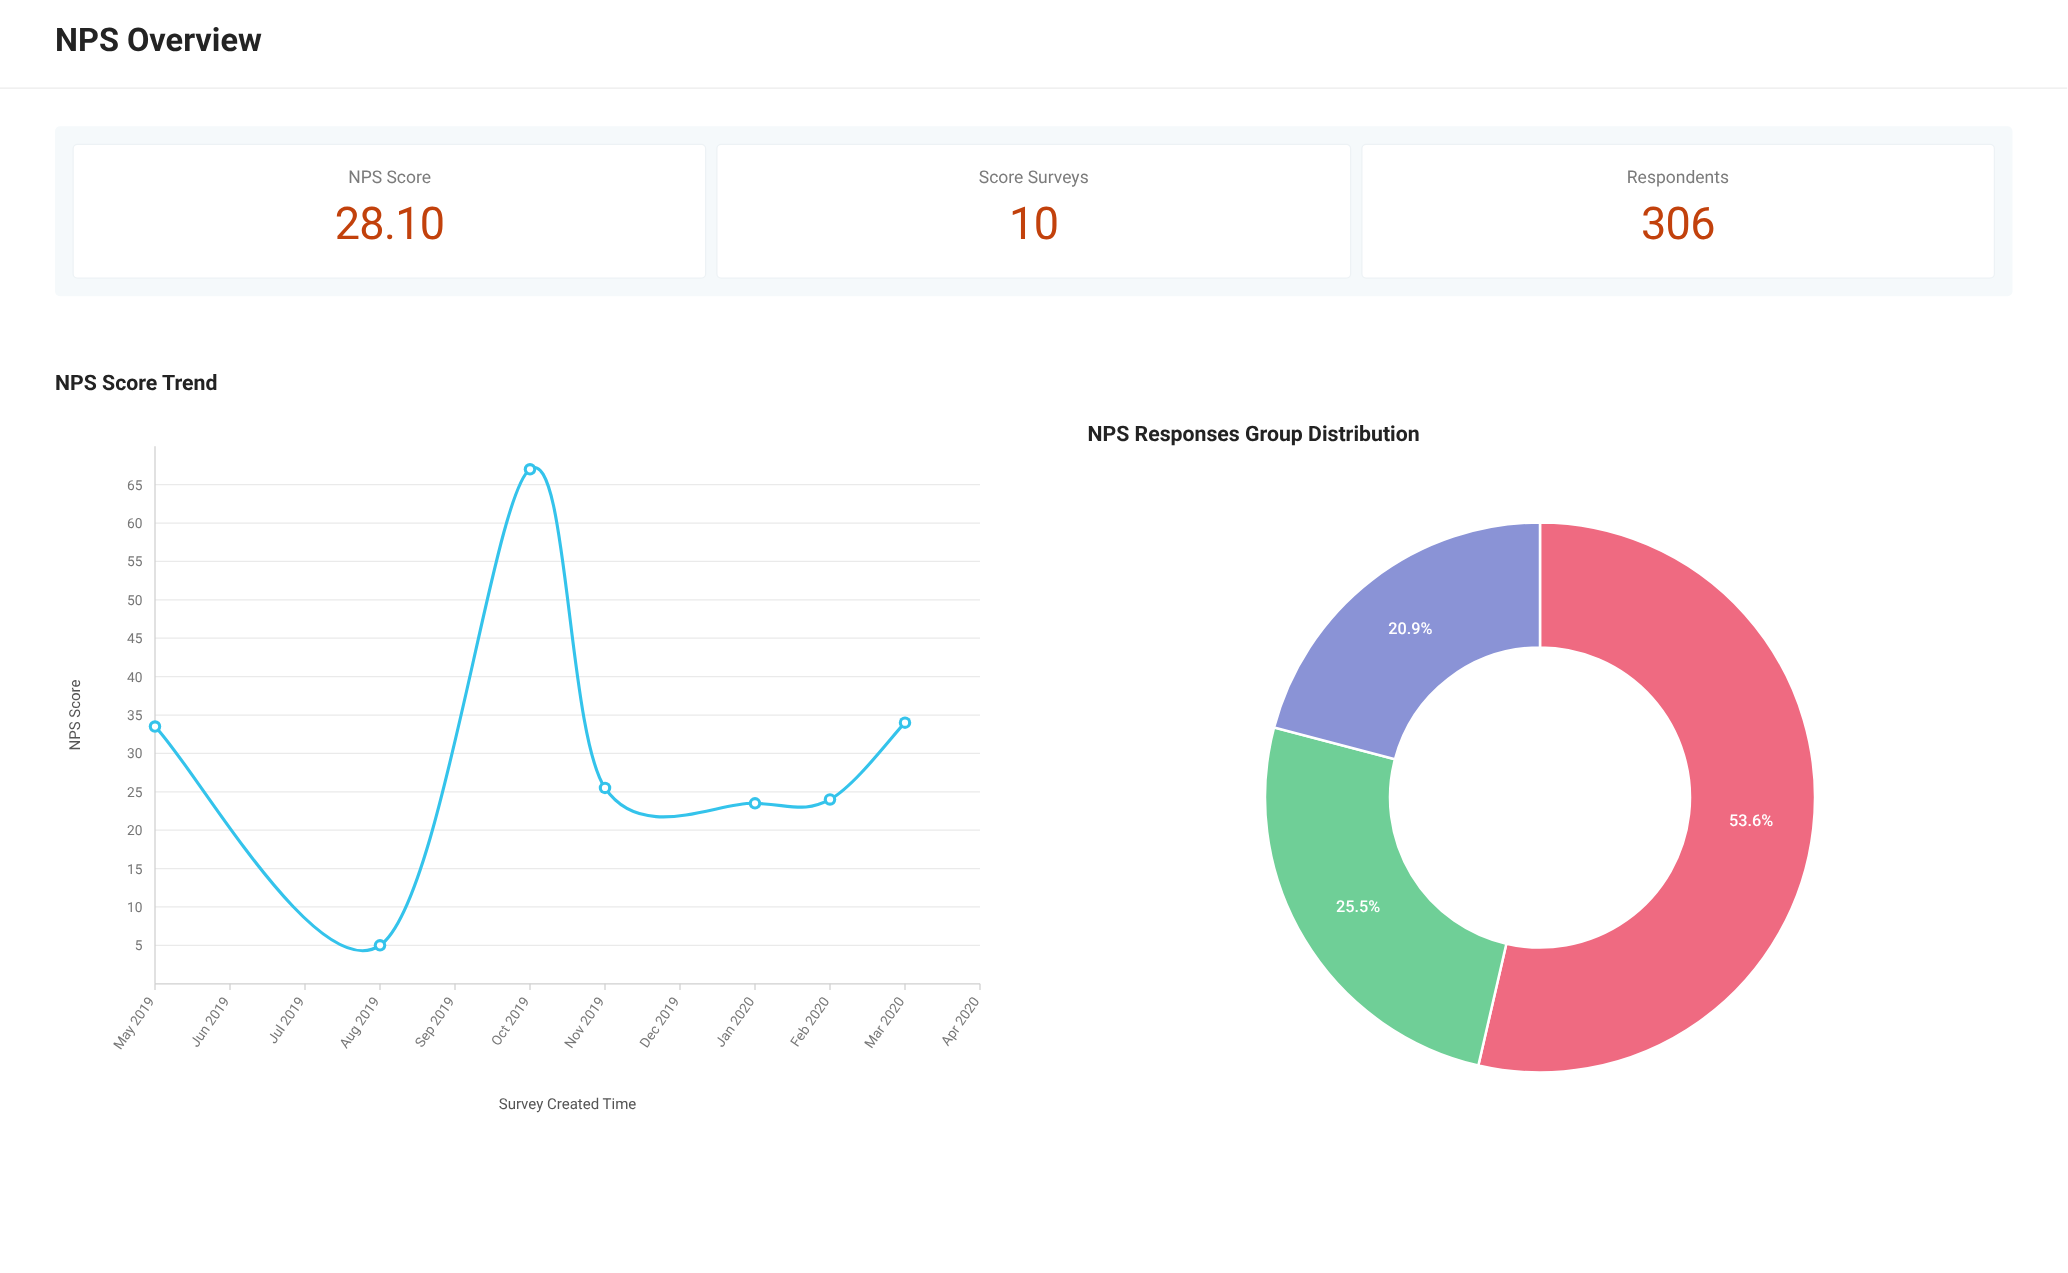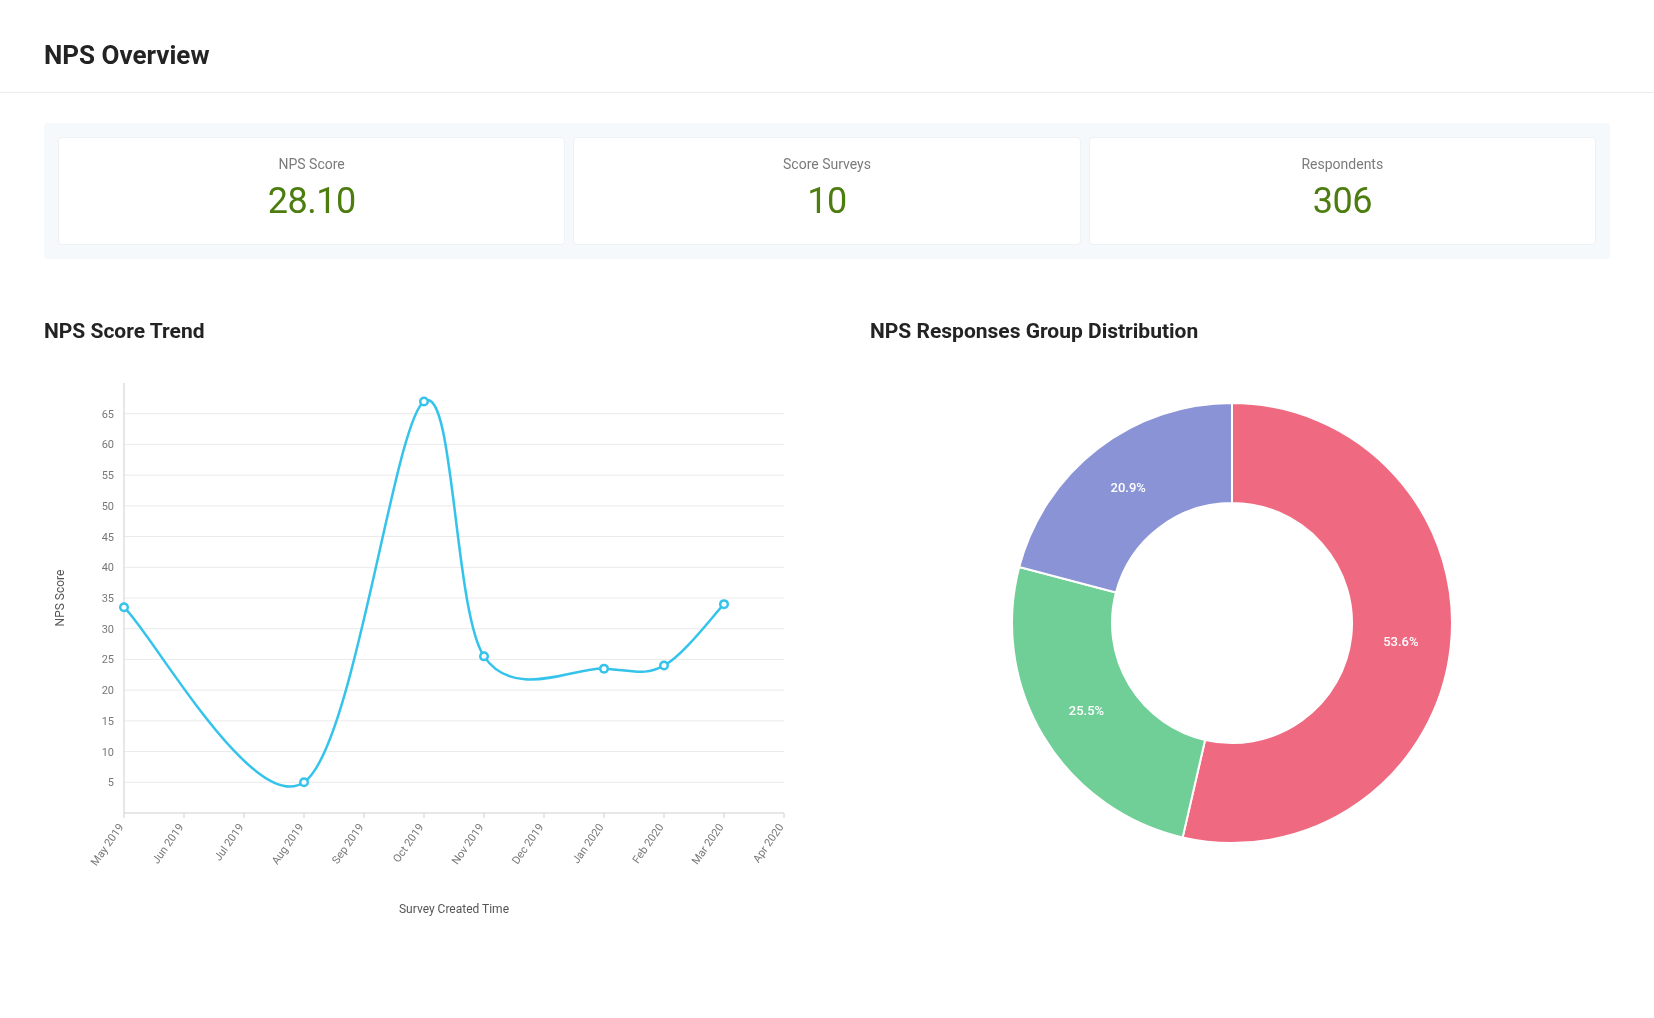--- a/index.html
+++ b/index.html
@@ -3,21 +3,21 @@
 <meta charset="utf-8">
 <style>
   * { box-sizing: border-box; margin: 0; padding: 0; }
   body {
     font-family: -apple-system, BlinkMacSystemFont, "Segoe UI", Roboto, Helvetica, Arial, sans-serif;
     background: #ffffff;
     color: #333;
     width: 1654px;
   }
   .page {
-    padding: 40px 44px 40px 44px;
+    padding: 18px 44px 40px 44px;
   }
   .page-title {
     font-size: 26px;
     font-weight: 700;
     color: #232323;
     margin-bottom: 22px;
   }
   .divider {
     border: none;
     border-top: 1px solid #ececec;
@@ -40,35 +40,35 @@
     text-align: center;
   }
   .summary-label {
     font-size: 14px;
     color: #7b7b7b;
     margin-bottom: 8px;
   }
   .summary-value {
     font-size: 36px;
     font-weight: 400;
-    color: #4d7c0f;
+    color: #c2410c;
     letter-spacing: -0.5px;
   }
   .charts-row {
     display: flex;
     gap: 50px;
   }
   .chart-panel { flex: 1; }
   .chart-title {
-    font-size: 21px;
+    font-size: 17px;
     font-weight: 700;
     color: #232323;
     margin-bottom: 20px;
   }
-  .chart-title.right { padding-left: 16px; }
+  .chart-title.right { padding-left: 16px; margin-top: 41px; }
   .line-chart-wrap { width: 100%; }
   .donut-wrap { width: 100%; display:flex; justify-content:center; }
   svg text { font-family: inherit; }
   .axis-label { font-size: 11px; fill: #777; }
   .axis-title { font-size: 12px; fill: #555; }
   .grid-line { stroke: #eaeaea; stroke-width: 1; }
   .axis-line { stroke: #cfcfcf; stroke-width: 1; }
   .series-line { fill: none; stroke: #34c3eb; stroke-width: 2.5; }
   .point-outer { fill: #34c3eb; }
   .point-inner { fill: #ffffff; }

